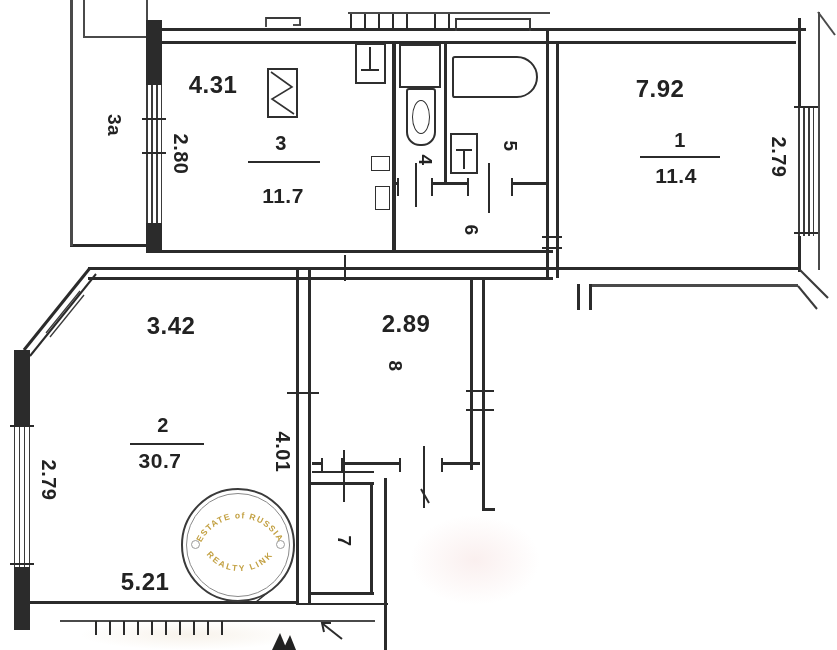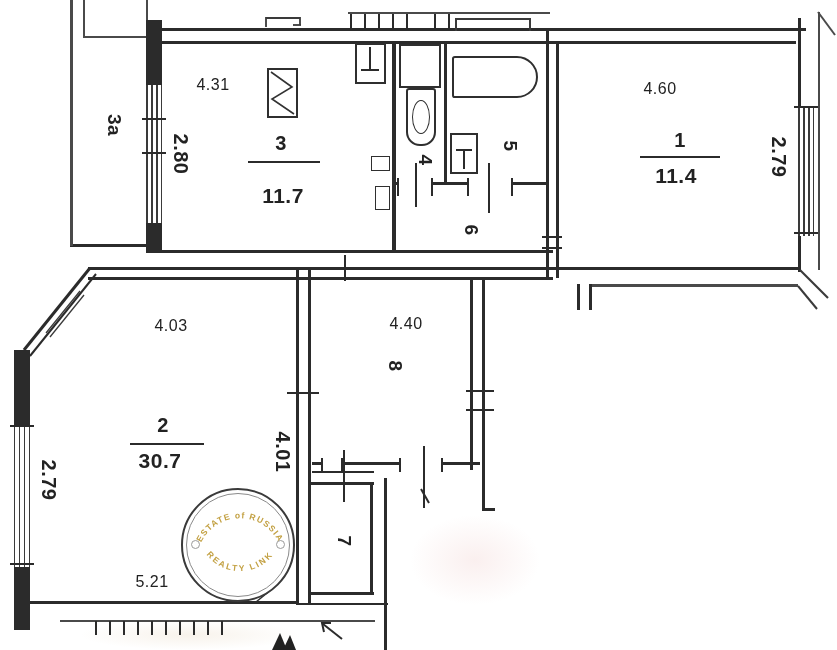--- a/index.html
+++ b/index.html
@@ -2,21 +2,21 @@
 <html><head>
 <meta charset="utf-8">
 <style>
   html,body{margin:0;padding:0;background:#fff}
   .plan{position:relative;width:837px;height:650px;background:#ffffff;
         font-family:"Liberation Sans",sans-serif;color:#1e1e1e;overflow:hidden}
   .w{position:absolute;background:#2b2b2b}
   .wl{position:absolute;background:#4a4a4a}
   .win{position:absolute;background:repeating-linear-gradient(90deg,#3a3a3a 0 1.5px,#ffffff 1.5px 5px)}
   .box{position:absolute;border:2px solid #2f2f2f;background:#fff;box-sizing:border-box}
-  .lbl{position:absolute;transform:translate(-50%,-50%);font-size:16px;font-weight:400;
+  .lbl{position:absolute;transform:translate(-50%,-50%);font-size:24px;font-weight:700;
        letter-spacing:.5px;white-space:nowrap;color:#222}
   .vlbl{position:absolute;transform:translate(-50%,-50%) rotate(90deg);font-size:20px;font-weight:600;
        letter-spacing:.5px;white-space:nowrap;color:#222}
   .num{font-size:20px;font-weight:700}
   .area{font-size:21px;font-weight:700}
   .uline{position:absolute;background:#2b2b2b;height:2px}
   .smudge{position:absolute;border-radius:50%;pointer-events:none}
   svg.overlay{position:absolute;left:0;top:0;pointer-events:none}
   
   .wm{position:absolute;left:181px;top:488px;width:114px;height:114px;border-radius:50%;
@@ -189,35 +189,35 @@
   <div class="vlbl" style="left:180px;top:154px">2.80</div>
   <div class="lbl num" style="left:281px;top:143px">3</div>
   <div class="uline" style="left:248px;top:161px;width:72px"></div>
   <div class="lbl area" style="left:283px;top:196px">11.7</div>
   <div class="vlbl" style="left:114px;top:125px;font-size:19px">3a</div>
 
   <div class="vlbl num" style="left:425px;top:160px;font-size:19px">4</div>
   <div class="vlbl num" style="left:510px;top:146px;font-size:19px">5</div>
   <div class="vlbl num" style="left:471px;top:230px;font-size:19px">6</div>
 
-  <div class="lbl" style="left:660px;top:89px">4.60</div>
+  <div class="lbl" style="left:660px;top:89px">7.92</div>
   <div class="lbl num" style="left:680px;top:140px">1</div>
   <div class="uline" style="left:640px;top:156px;width:80px"></div>
   <div class="lbl area" style="left:676px;top:176px">11.4</div>
   <div class="vlbl" style="left:778px;top:157px">2.79</div>
 
-  <div class="lbl" style="left:171px;top:326px">4.03</div>
+  <div class="lbl" style="left:171px;top:326px">3.42</div>
   <div class="lbl num" style="left:163px;top:425px">2</div>
   <div class="uline" style="left:130px;top:443px;width:74px"></div>
   <div class="lbl area" style="left:160px;top:461px">30.7</div>
   <div class="vlbl" style="left:48px;top:480px">2.79</div>
   <div class="vlbl" style="left:282px;top:452px">4.01</div>
-  <div class="lbl" style="left:152px;top:582px">5.21</div>
-
-  <div class="lbl" style="left:406px;top:324px">4.40</div>
+  <div class="lbl" style="left:145px;top:582px">5.21</div>
+
+  <div class="lbl" style="left:406px;top:324px">2.89</div>
   <div class="vlbl num" style="left:395px;top:366px;font-size:19px">8</div>
   <div class="vlbl num" style="left:344px;top:541px;font-size:19px">7</div>
 
   <div class="wm">
     <div class="wm-inner"></div>
     <svg width="114" height="114" viewBox="0 0 114 114">
       <defs>
         <path id="arcTop" d="M 15 62 A 43 43 0 0 1 99 62"></path>
         <path id="arcBot" d="M 17 52 A 42 42 0 0 0 97 52"></path>
       </defs>

